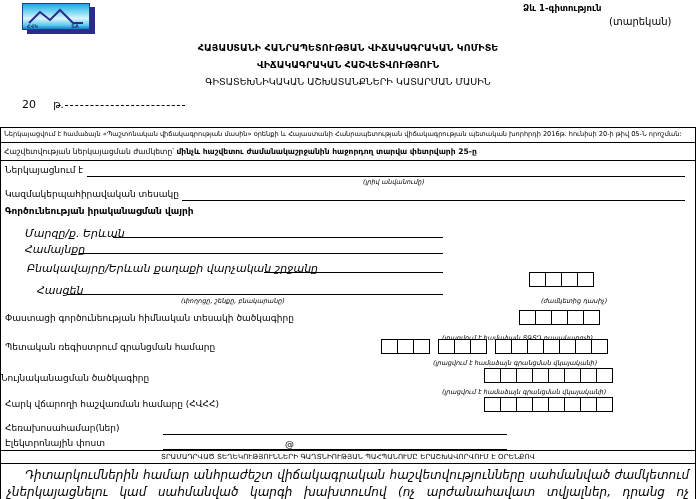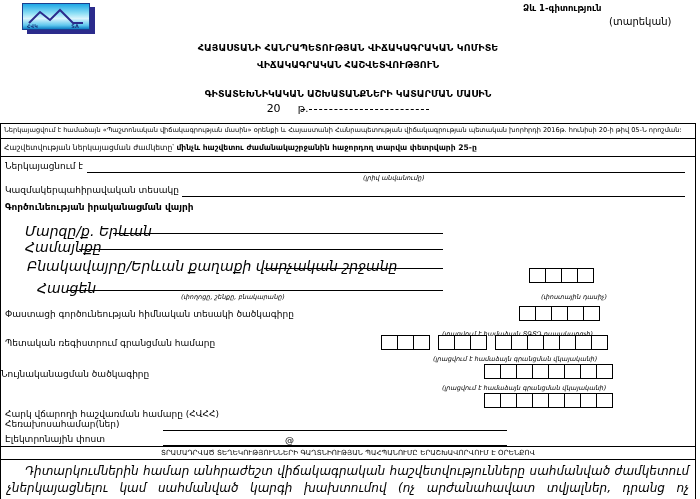--- a/index.html
+++ b/index.html
@@ -88,27 +88,28 @@
     font-weight: bold;
     letter-spacing: .1px;
   }
   .title-2 {
     font-size: 9.5px;
     font-weight: bold;
     margin-top: 6px;
   }
   .title-3 {
     font-size: 9.5px;
-    font-weight: bold;
-    margin-top: 18px;
+    font-weight: normal;
+    margin-top: 6px;
   }
   .year-line {
-    margin-top: 3px;
+    margin-top: 11px;
     font-size: 10px;
-    text-align: center;
+    text-align: left;
+    padding-left: 22px;
   }
   .year-line .yr { font-size: 11px; }
   .year-line .dash {
     display: inline-block;
     border-bottom: 1px dashed #000;
     width: 120px;
     vertical-align: 2px;
     margin-left: 1px;
   }
 
@@ -136,21 +137,21 @@
   
   .body-box {
     padding: 5px 6px 6px 6px;
     font-size: 9px;
     position: relative;
     height: 290px;
   }
 
   .fld { position: absolute; white-space: nowrap; }
   .lbl { font-size: 9px; }
-  .lbl-it { font-style: italic; font-size: 14px; }
+  .lbl-it { font-style: italic; font-size: 11px; }
   .lbl-b { font-weight: bold; font-size: 9px; }
   .hint {
     font-size: 6.5px;
     font-style: italic;
     position: absolute;
     white-space: nowrap;
     text-align: right;
   }
   .uline {
     position: absolute;
@@ -211,21 +212,21 @@
   <div class="title-block">
     <div class="title-1">ՀԱՅԱՍՏԱՆԻ ՀԱՆՐԱՊԵՏՈՒԹՅԱՆ ՎԻՃԱԿԱԳՐԱԿԱՆ ԿՈՄԻՏԵ</div>
     <div class="title-2">ՎԻՃԱԿԱԳՐԱԿԱՆ ՀԱՇՎԵՏՎՈՒԹՅՈՒՆ</div>
     <div class="title-3">ԳԻՏԱՏԵԽՆԻԿԱԿԱՆ ԱՇԽԱՏԱՆՔՆԵՐԻ ԿԱՏԱՐՄԱՆ ՄԱՍԻՆ</div>
     <div class="year-line">
       <span class="yr">20</span>
       <span style="display:inline-block;width:14px"></span><span>թ.</span><span class="dash"></span>
     </div>
   </div>
 
-  <div class="bx note-legal" style="margin-top:8px;">Ներկայացվում է համաձայն «Պաշտոնական վիճակագրության մասին»  օրենքի և  Հայաստանի Հանրապետության  վիճակագրության պետական խորհրդի 2016թ. հունիսի 20-ի թիվ 05-Ն որոշման:</div>
+  <div class="bx note-legal" style="margin-top:16px;">Ներկայացվում է համաձայն «Պաշտոնական վիճակագրության մասին»  օրենքի և  Հայաստանի Հանրապետության  վիճակագրության պետական խորհրդի 2016թ. հունիսի 20-ի թիվ 05-Ն որոշման:</div>
 
   <div class="bx note-deadline">
     <span>Հաշվետվության ներկայացման ժամկետը՝ </span><b>մինչև հաշվետու ժամանակաշրջանին հաջորդող տարվա փետրվարի 25-ը</b>
   </div>
 
   <div class="bx body-box">
 
     <div class="fld lbl" style="left:4px; top:4px;">Ներկայացնում է</div>
     <div class="uline" style="left:86px; top:15px; width:598px;"></div>
     <div class="hint" style="left:362px; top:17px;">(լրիվ անվանումը)</div>
@@ -247,21 +248,21 @@
     <div class="fld lbl-it" style="left:36px; top:123px;">Հասցեն</div>
     <div class="uline" style="left:66px; top:133px; width:376px;"></div>
     <div class="hint" style="left:180px; top:136px;">(փողոցը, շենքը, բնակարանը)</div>
 
     <div class="cells" style="left:528px; top:111px;">
         <div class="cell"></div>
         <div class="cell"></div>
         <div class="cell"></div>
         <div class="cell"></div>
       </div>
-    <div class="hint" style="left:540px; top:136px;">(փոստային դասիչ)</div>
+    <div class="hint" style="left:540px; top:136px;">(ժամկետից դասիչ)</div>
 
     <div class="cells" style="left:518px; top:149px;">
         <div class="cell"></div>
         <div class="cell"></div>
         <div class="cell"></div>
         <div class="cell"></div>
         <div class="cell"></div>
       </div>
     <div class="hint" style="left:441px; top:173px;">(լրացվում է համաձայն ՏԳՏԴ դասակարգչի)</div>
 
@@ -295,21 +296,21 @@
         <div class="cell"></div>
         <div class="cell"></div>
         <div class="cell"></div>
         <div class="cell"></div>
         <div class="cell"></div>
         <div class="cell"></div>
         <div class="cell"></div>
       </div>
     <div class="hint" style="left:441px; top:227px;">(լրացվում է համաձայն գրանցման վկայականի)</div>
 
-    <div class="fld lbl" style="left:4px; top:252px;">Հարկ վճարողի հաշվառման համարը (ՀՎՀՀ)</div>
+    <div class="fld lbl" style="left:4px; top:238px;">Հարկ վճարողի հաշվառման համարը (ՀՎՀՀ)</div>
     <div class="cells" style="left:483px; top:236px;">
         <div class="cell"></div>
         <div class="cell"></div>
         <div class="cell"></div>
         <div class="cell"></div>
         <div class="cell"></div>
         <div class="cell"></div>
         <div class="cell"></div>
         <div class="cell"></div>
       </div>

